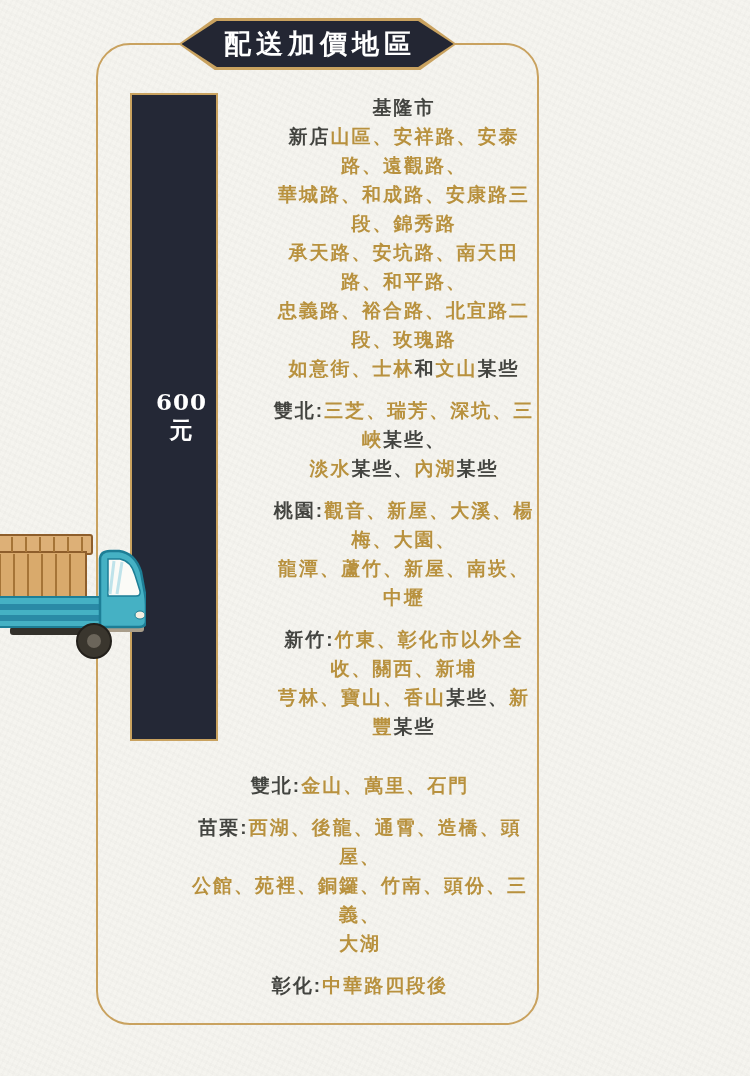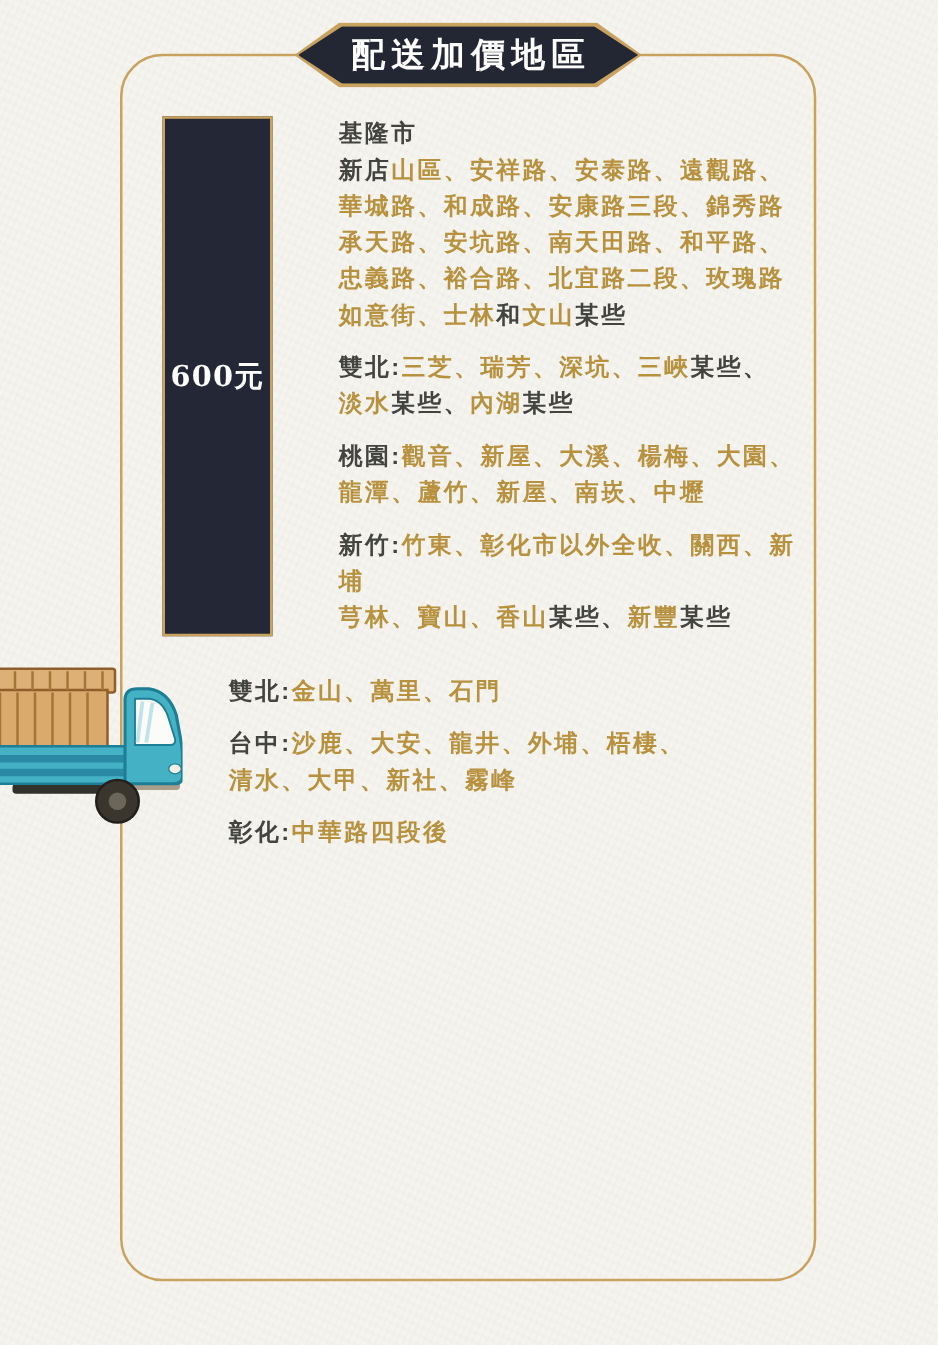--- a/index.html
+++ b/index.html
@@ -10,22 +10,22 @@
   html,body{margin:0;padding:0;}
   body{
     width:750px;height:1076px;position:relative;overflow:hidden;
     background:var(--bg);
     background-image:
       repeating-linear-gradient(115deg, rgba(0,0,0,0.012) 0 2px, rgba(255,255,255,0.015) 2px 5px),
       repeating-linear-gradient(25deg, rgba(0,0,0,0.01) 0 3px, rgba(255,255,255,0.012) 3px 7px);
     font-family:"Liberation Sans","DejaVu Sans",sans-serif;
   }
   .frame{
-    position:absolute;left:96px;top:43px;width:557px;height:982px;
-    border:2px solid var(--frame);border-radius:34px;
+    position:absolute;left:96px;top:43px;width:443px;height:982px;
+    border:2px solid var(--frame);border-radius:34px;text-align:center;
   }
   
   .banner{
     position:absolute;top:-27px;left:50%;transform:translateX(-50%);
     width:278px;height:52px;background:var(--frame);
     clip-path:polygon(0 50%,13% 0,87% 0,100% 50%,87% 100%,13% 100%);
   }
   .banner-inner{
     position:absolute;left:3px;top:3px;right:3px;bottom:3px;
     background:var(--banner);
@@ -39,21 +39,21 @@
   }
   
   .sections{
     position:absolute;top:48px;left:32px;right:0;
     display:flex;flex-direction:column;gap:30px;
   }
   .section{display:flex;align-items:stretch;}
   .price-bar{
     width:88px;flex:none;background:var(--panel);
     border:2px solid var(--frame);
-    display:flex;align-items:center;justify-content:center;
+    display:flex;align-items:center;justify-content:center;padding-left:15px;
   }
   .price-label{
     color:var(--white);font-family:"DejaVu Serif","Liberation Serif",serif;
     font-weight:bold;font-size:23px;letter-spacing:1px;
   }
   .blocks{flex:1;padding-left:25px;min-width:0;margin-left:28px;}
   .block{
     margin:0 0 13px;font-size:19px;font-weight:bold;line-height:29px;
     letter-spacing:2px;white-space:pre-wrap;
   }
@@ -89,22 +89,23 @@
 </span><span class="seg-gold">淡水</span><span class="seg-dark">某些、</span><span class="seg-gold">內湖</span><span class="seg-dark">某些</span></p>
           <p class="block"><span class="seg-dark">桃園:</span><span class="seg-gold">觀音、新屋、大溪、楊梅、大園、
 龍潭、蘆竹、新屋、南崁、中壢</span></p>
           <p class="block"><span class="seg-dark">新竹:</span><span class="seg-gold">竹東、彰化市以外全收、關西、新埔
 芎林、寶山、香山</span><span class="seg-dark">某些、</span><span class="seg-gold">新豐</span><span class="seg-dark">某些</span></p>
         </div>
       </div>
       <div class="section">
         <div class="blocks">
           <p class="block"><span class="seg-dark">雙北:</span><span class="seg-gold">金山、萬里、石門</span></p>
-          <p class="block"><span class="seg-dark">台中:</span><span class="seg-gold">沙鹿、大安、龍井、外埔、梧棲、
-清水、大甲、新社、霧峰</span></p>
+          <p class="block"><span class="seg-dark">苗栗:</span><span class="seg-gold">西湖、後龍、通霄、造橋、頭屋、
+公館、苑裡、銅鑼、竹南、頭份、三義、
+大湖</span></p>
           <p class="block"><span class="seg-dark">彰化:</span><span class="seg-gold">中華路四段後</span></p>
         </div>
       </div>
     </div>
 </div>
 
 <svg class="truck" viewBox="0 0 152 136" xmlns="http://www.w3.org/2000/svg">
 
   <rect x="-10" y="8" width="108" height="19" rx="2" fill="#ddb077" stroke="#8e5e2b" stroke-width="2"></rect>
 

